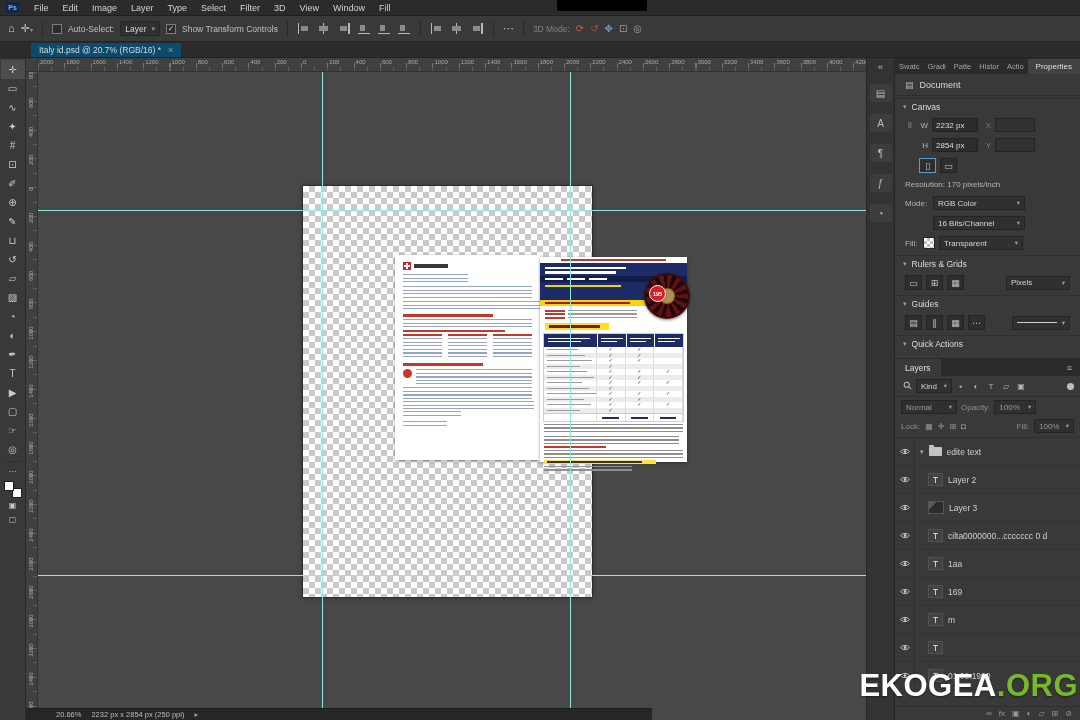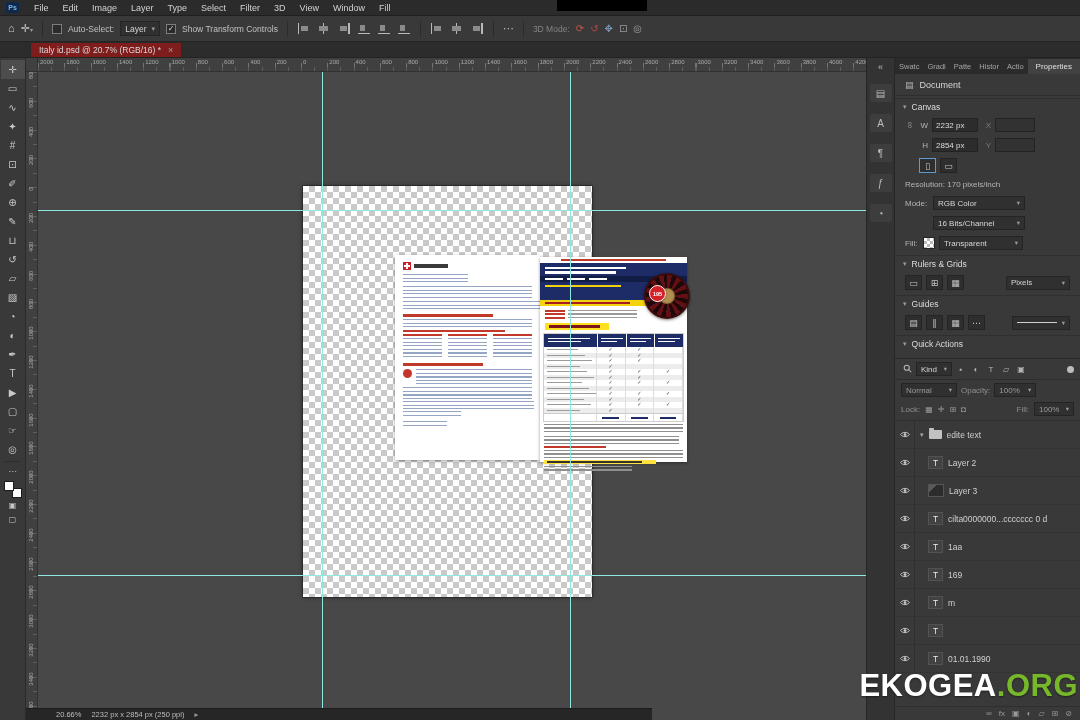--- a/index.html
+++ b/index.html
@@ -28,21 +28,21 @@
   .aicon::after{content:"";position:absolute;left:3px;top:2.5px;width:7px;height:5px;background:#8b8b8b}
   .aicon.ac::before{left:5px}.aicon.ac::after{left:1.5px;width:9px}
   .aicon.ar::before{left:auto;right:0}.aicon.ar::after{left:auto;right:3px}
   .aicon.h::before{top:auto;left:0;right:0;bottom:0;width:auto;height:1.5px}
   .aicon.h::after{left:2.5px;top:2px;width:5px;height:6px}
   .c3d{font-size:10px;line-height:1}
   .c3d.red{color:#c0564f}.c3d.red2{color:#b8463e}.c3d.blu{color:#7e98b4}.c3d.gry{color:#9a9a9a}
 
   
   .tabstrip{height:16px;background:#2c2c2c;display:flex;align-items:flex-end;padding-left:30px;border-bottom:1px solid #232323;position:relative;z-index:20}
-  .doctab{height:15px;background:#7f1d1d;display:flex;align-items:center;gap:7px;padding:0 8px;font-size:8.5px;color:#d8d8d8;border:1px solid #2a2a2a;border-bottom:none}
+  .doctab{height:15px;background:#0c4a6e;display:flex;align-items:center;gap:7px;padding:0 8px;font-size:8.5px;color:#d8d8d8;border:1px solid #2a2a2a;border-bottom:none}
   .tabclose{color:#9e9e9e;font-size:9px}
 
   
   .main{display:flex;height:662px}
 
   
   .toolbar{width:26px;background:#393939;border-right:1px solid #2a2a2a;display:flex;flex-direction:column;align-items:center;padding-top:2px;position:relative;z-index:10}
   .tool{width:24px;height:19px;display:flex;align-items:center;justify-content:center;font-size:10px;color:#c9c9c9}
   .tool.active{background:#4d4d4d}
   .tool-sep{width:16px;height:1px;background:#2d2d2d;margin:2px 0}
@@ -673,20 +673,24 @@
             <span class="car">▾</span>
           </span>
       </div>
 
       <div class="sechead">
         <span class="chev">▾</span>
         <span>Quick Actions</span>
       </div>
 
       <div class="layers">
+        <div class="lhead">
+          <span class="ltab">Layers</span>
+          <span class="lmenu">≡</span>
+        </div>
         <div class="lfilter">
           <span class="fico"><svg width="9" height="9" viewBox="0 0 12 12">
                 <circle cx="5" cy="5" r="3.4" fill="none" stroke="#b5b5b5" stroke-width="1.4"></circle>
                 <line x1="7.6" y1="7.6" x2="11" y2="11" stroke="#b5b5b5" stroke-width="1.4"></line>
               </svg></span>
           <span class="psel" style="width:36px">
               <span>Kind</span>
               <span class="car">▾</span>
             </span>
           <span class="fico">▪</span>

